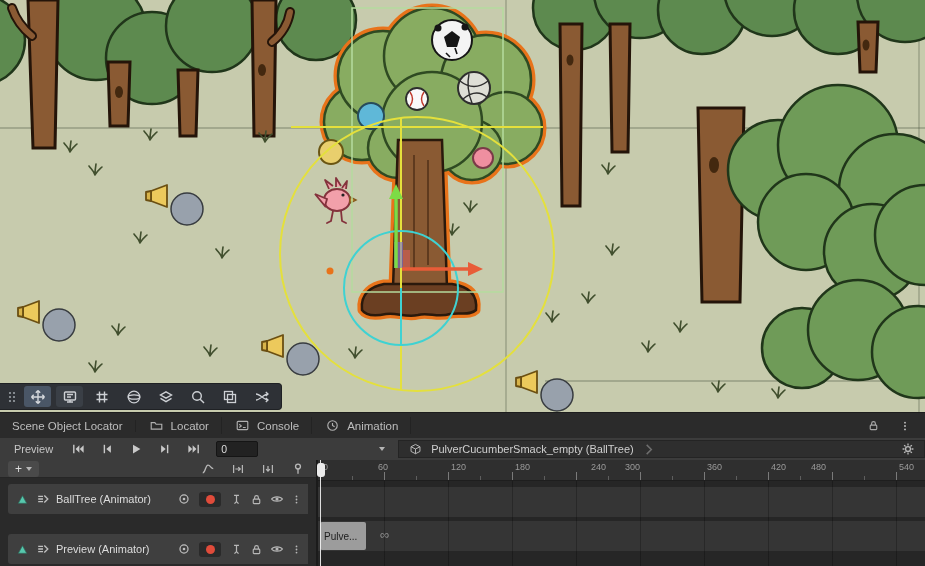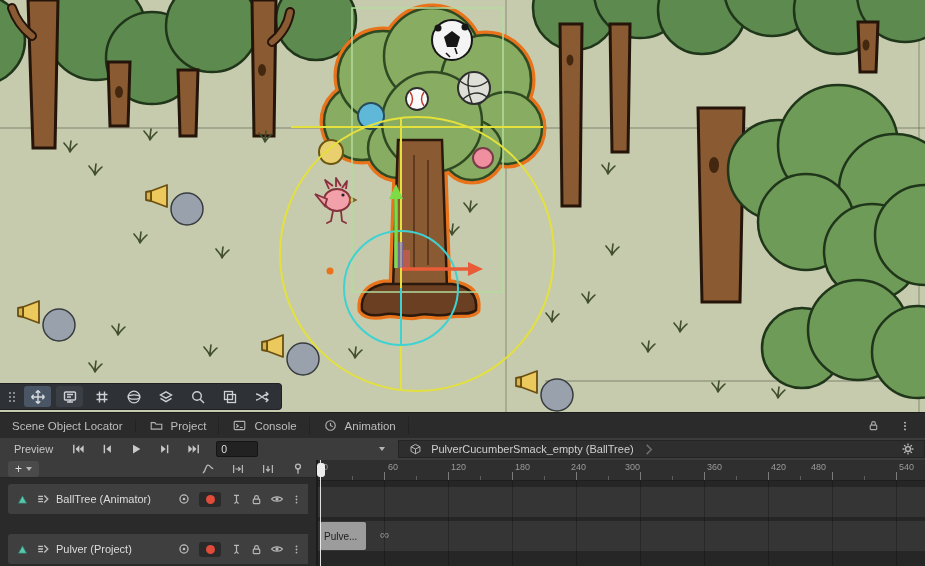--- a/index.html
+++ b/index.html
@@ -326,21 +326,21 @@
   <div class="tabbar">
     <div class="tab">
         <span>Scene Object Locator</span>
       </div>
     <div class="tab">
       <span class="ticon">
           <svg width="13" height="13" viewBox="0 0 16 16" fill="none" stroke="#b0b0b0" stroke-width="1.4">
             <path d="M1.5,12.5 v-8 h4.5 l1.5,2 h7 v6 z"></path>
           </svg>
         </span>
-      <span>Project</span>
+      <span>Locator</span>
     </div>
     <div class="tab">
       <span class="ticon">
           <svg width="13" height="13" viewBox="0 0 16 16" fill="none" stroke="#b0b0b0" stroke-width="1.4">
             <rect x="1.5" y="3" width="13" height="10" rx="1"></rect>
             <path d="M4,6.5 l2.5,2 L4,10.5 M8.5,10.5 h3.5"></path>
           </svg>
         </span>
       <span>Console</span>
     </div>
@@ -522,21 +522,21 @@
               <svg width="11" height="11" viewBox="0 0 16 16">
                 <path d="M8,2.5 L14,13.5 H2 Z" fill="#57c8ad" stroke="#2e6e5e" stroke-width="1"></path>
               </svg>
             </span>
           <span class="ticon">
               <svg width="14" height="14" viewBox="0 0 16 16" fill="none" stroke="#c2c2c2" stroke-width="1.5">
                 <path d="M2.5,5 H8 M2.5,8 H8 M2.5,11 H8"></path>
                 <path d="M9.5,4 L13.5,8 L9.5,12"></path>
               </svg>
             </span>
-          <span class="tlabel">Pulver (Project)</span>
+          <span class="tlabel">Preview (Animator)</span>
           <span class="ticon">
               <svg width="14" height="14" viewBox="0 0 16 16">
                 <circle cx="8" cy="8" r="4.6" fill="none" stroke="#bfbfbf" stroke-width="1.4"></circle>
                 <circle cx="8" cy="8" r="1.5" fill="#bfbfbf"></circle>
               </svg>
             </span>
           <span class="recbtn">
               <span class="recdot"></span>
             </span>
           <span class="ticon">
@@ -563,24 +563,24 @@
                 <circle cx="8" cy="12.5" r="1.3"></circle>
               </svg>
             </span>
         </div>
       </div>
     </div>
 
     <div class="tl-right">
       <div class="ruler">
         <span class="rlbl" style="left:5px">0</span>
-        <span class="rlbl" style="left:70px">60</span>
+        <span class="rlbl" style="left:60px">60</span>
         <span class="rlbl" style="left:133px">120</span>
         <span class="rlbl" style="left:197px">180</span>
-        <span class="rlbl" style="left:253px">240</span>
+        <span class="rlbl" style="left:273px">240</span>
         <span class="rlbl" style="left:307px">300</span>
         <span class="rlbl" style="left:389px">360</span>
         <span class="rlbl" style="left:453px">420</span>
         <span class="rlbl" style="left:493px">480</span>
         <span class="rlbl" style="left:581px">540</span>
         <div class="tminor"></div>
         <div class="tmajor"></div>
       </div>
       <div class="lanes">
         <div class="lane"></div>

